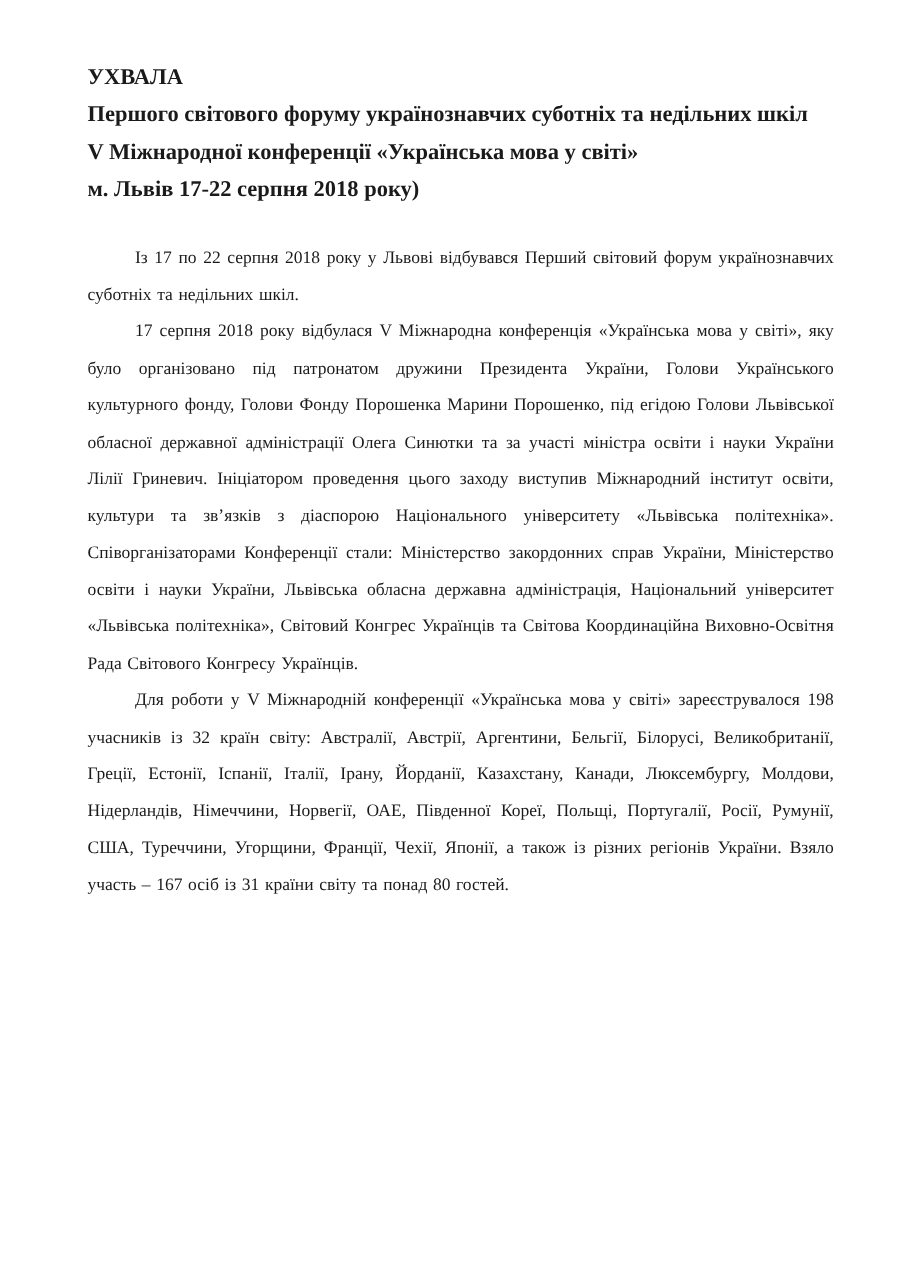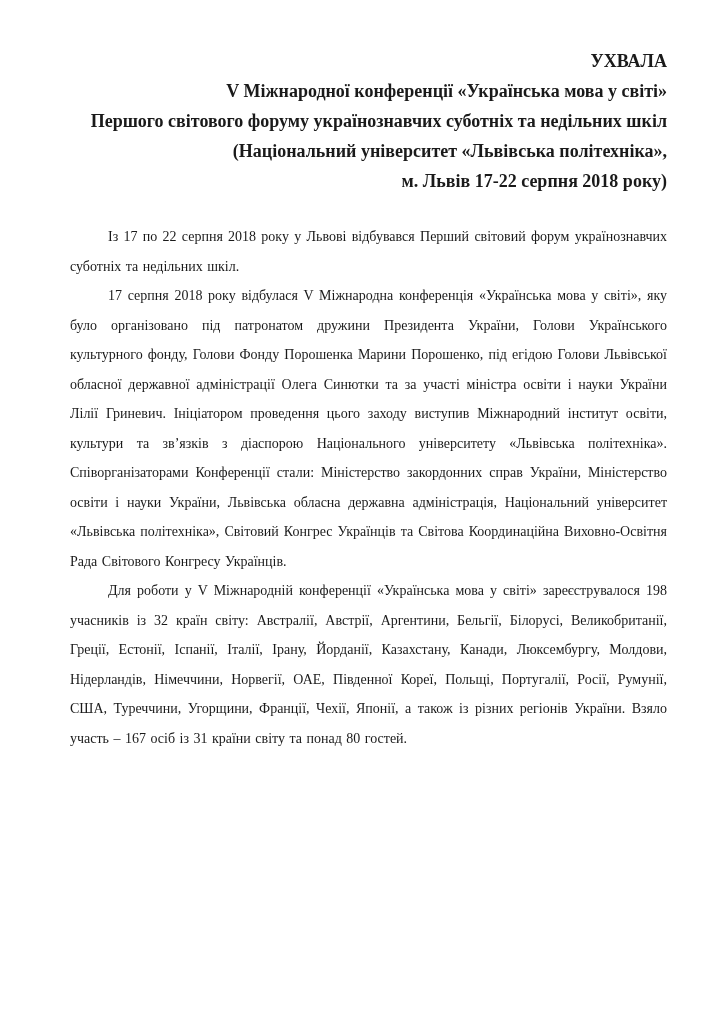--- a/index.html
+++ b/index.html
@@ -12,21 +12,21 @@
     width: 724px;
     height: 1024px;
     box-sizing: border-box;
     background: #ffffff;
     padding: 46px 57px 0 70px;
     font-family: "Liberation Serif", "DejaVu Serif", serif;
     color: #1a1a1a;
     overflow: hidden;
   }
   .title-block {
-    text-align: right;
+    text-align: left;
     font-weight: bold;
     font-size: 18px;
     line-height: 30px;
   }
   .body-block {
     margin-top: 26px;
   }
   .body-block p {
     margin: 0;
     font-size: 14px;
@@ -35,23 +35,22 @@
     text-indent: 38px;
     word-spacing: 1px;
   }
 </style>
 </head>
 <body>
 
 <div class="page">
   <div class="title-block">
     <div>УХВАЛА</div>
+    <div>Першого світового форуму українознавчих суботніх та недільних шкіл</div>
     <div>V Міжнародної конференції «Українська мова у світі»</div>
-    <div>Першого світового форуму українознавчих суботніх та недільних шкіл</div>
-    <div>(Національний університет «Львівська політехніка»,</div>
     <div>м. Львів 17-22 серпня 2018 року)</div>
   </div>
   <div class="body-block">
     <p>Із 17 по 22 серпня 2018 року у Львові відбувався Перший світовий форум українознавчих суботніх та недільних шкіл.</p>
     <p>17 серпня 2018 року відбулася V Міжнародна конференція «Українська мова у світі», яку було організовано під патронатом дружини Президента України, Голови Українського культурного фонду, Голови Фонду Порошенка Марини Порошенко, під егідою Голови Львівської обласної державної адміністрації Олега Синютки та за участі міністра освіти і науки України Лілії Гриневич. Ініціатором проведення цього заходу виступив Міжнародний інститут освіти, культури та зв’язків з діаспорою Національного університету «Львівська політехніка». Співорганізаторами Конференції стали: Міністерство закордонних справ України, Міністерство освіти і науки України, Львівська обласна державна адміністрація, Національний університет «Львівська політехніка», Світовий Конгрес Українців та Світова Координаційна Виховно-Освітня Рада Світового Конгресу Українців.</p>
     <p>Для роботи у V Міжнародній конференції «Українська мова у світі» зареєструвалося 198 учасників із 32 країн світу: Австралії, Австрії, Аргентини, Бельгії, Білорусі, Великобританії, Греції, Естонії, Іспанії, Італії, Ірану, Йорданії, Казахстану, Канади, Люксембургу, Молдови, Нідерландів, Німеччини, Норвегії, ОАЕ, Південної Кореї, Польщі, Португалії, Росії, Румунії, США, Туреччини, Угорщини, Франції, Чехії, Японії, а також із різних регіонів України. Взяло участь – 167 осіб із 31 країни світу та понад 80 гостей.</p>
   </div>
 </div>
 
 </body></html>

